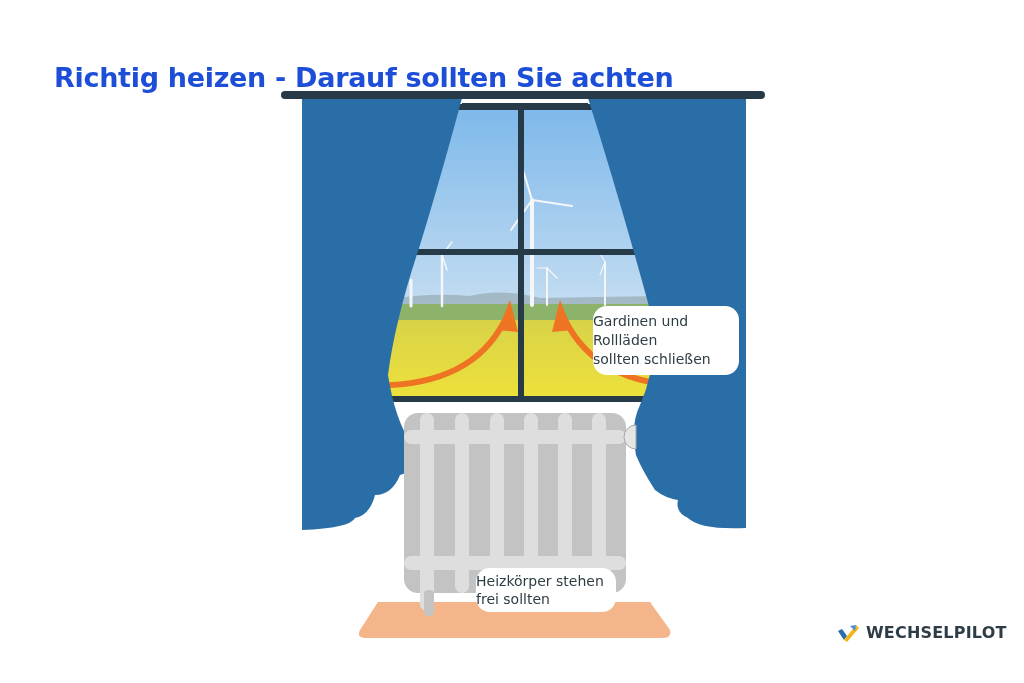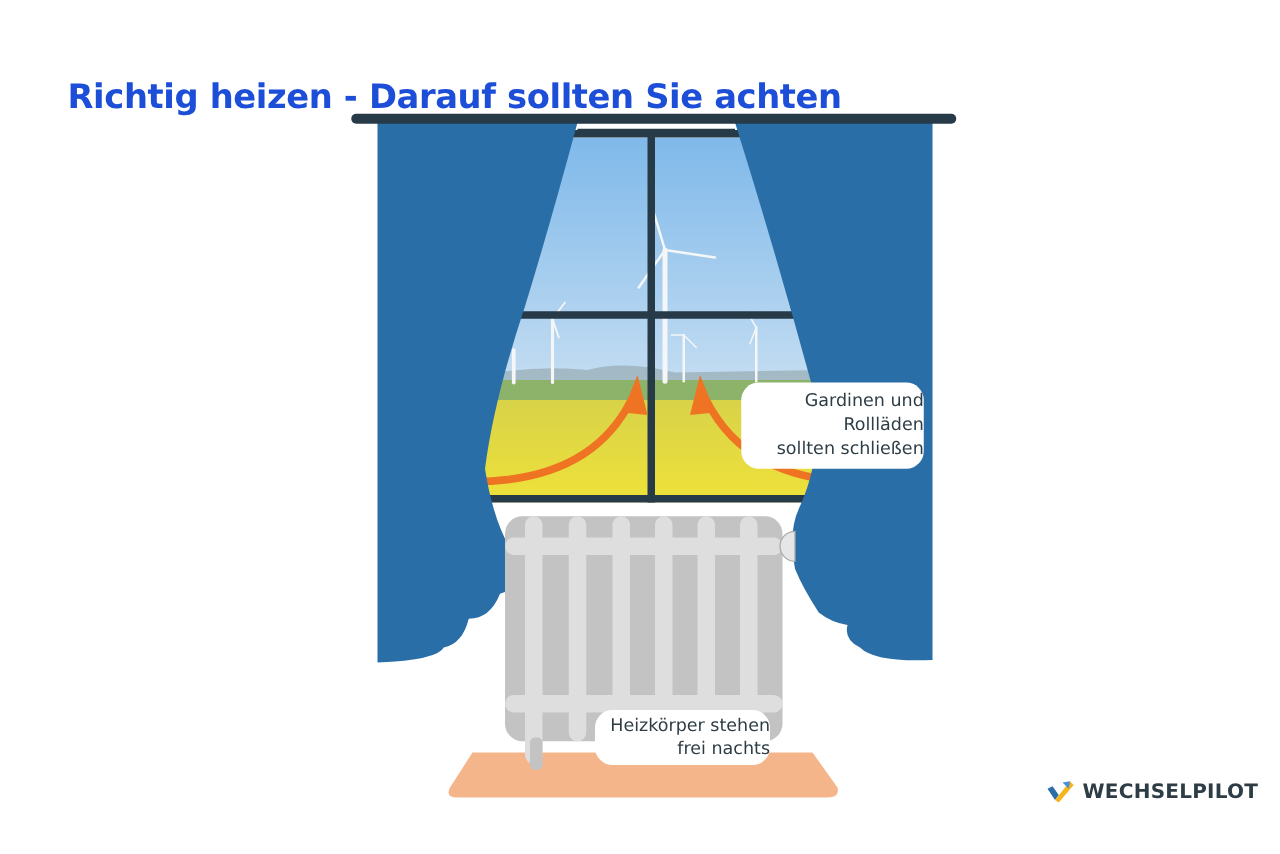--- a/index.html
+++ b/index.html
@@ -1,19 +1,19 @@
 <!DOCTYPE html>
 <html><head>
 <meta charset="utf-8">
 <style>
   html, body { margin: 0; padding: 0; }
   body { width: 1024px; height: 683px; background: #ffffff; position: relative; overflow: hidden; font-family: "DejaVu Sans", sans-serif; }
   .title { position: absolute; left: 42px; top: 50px; font-size: 27px; font-weight: bold; color: #1d4ed8; letter-spacing: -0.3px; margin: 12px; }
   .scene { position: absolute; left: 0; top: 0; width: 1024px; height: 683px; }
-  .callout { position: absolute; background: #ffffff; border-radius: 14px; color: #2e3d45; text-align: right; font-size: 14px; line-height: 19px; }
+  .callout { position: absolute; background: #ffffff; border-radius: 14px; color: #2e3d45; text-align: left; font-size: 14px; line-height: 19px; }
   .callout-curtains { left: 593px; top: 306px; width: 146px; padding: 6px 0; }
   .callout-radiator { left: 476px; top: 568px; width: 140px; padding: 4px 0; font-size: 14px; line-height: 18px; }
   .logo { position: absolute; left: 836px; top: 622px; display: flex; align-items: center; gap: 6px; }
   .logo-text { font-size: 16px; font-weight: bold; color: #2e3d45; letter-spacing: 0.2px; }
 </style>
 </head>
 <body>
 
 <h1 class="title">Richtig heizen - Darauf sollten Sie achten</h1>
 
@@ -101,21 +101,21 @@
 </svg>
 
 <div class="callout callout-curtains">
   <div>Gardinen und</div>
   <div>Rollläden</div>
   <div>sollten schließen</div>
 </div>
 
 <div class="callout callout-radiator">
   <div>Heizkörper stehen</div>
-  <div>frei nachts</div>
+  <div>frei sollten</div>
 </div>
 
 <div class="logo">
   <svg width="24" height="20" viewBox="0 0 24 20">
     <path d="M2 9 L8 18 L11 14 L6 7 Z" fill="#2a6ea8"></path>
     <path d="M8 18 L20 3 L23 6 L11 20 Z" fill="#f5b51d"></path>
     <path d="M14 4 L20 3 L19 9 Z" fill="#4a90d9"></path>
   </svg>
   <span class="logo-text">WECHSELPILOT</span>
 </div>

